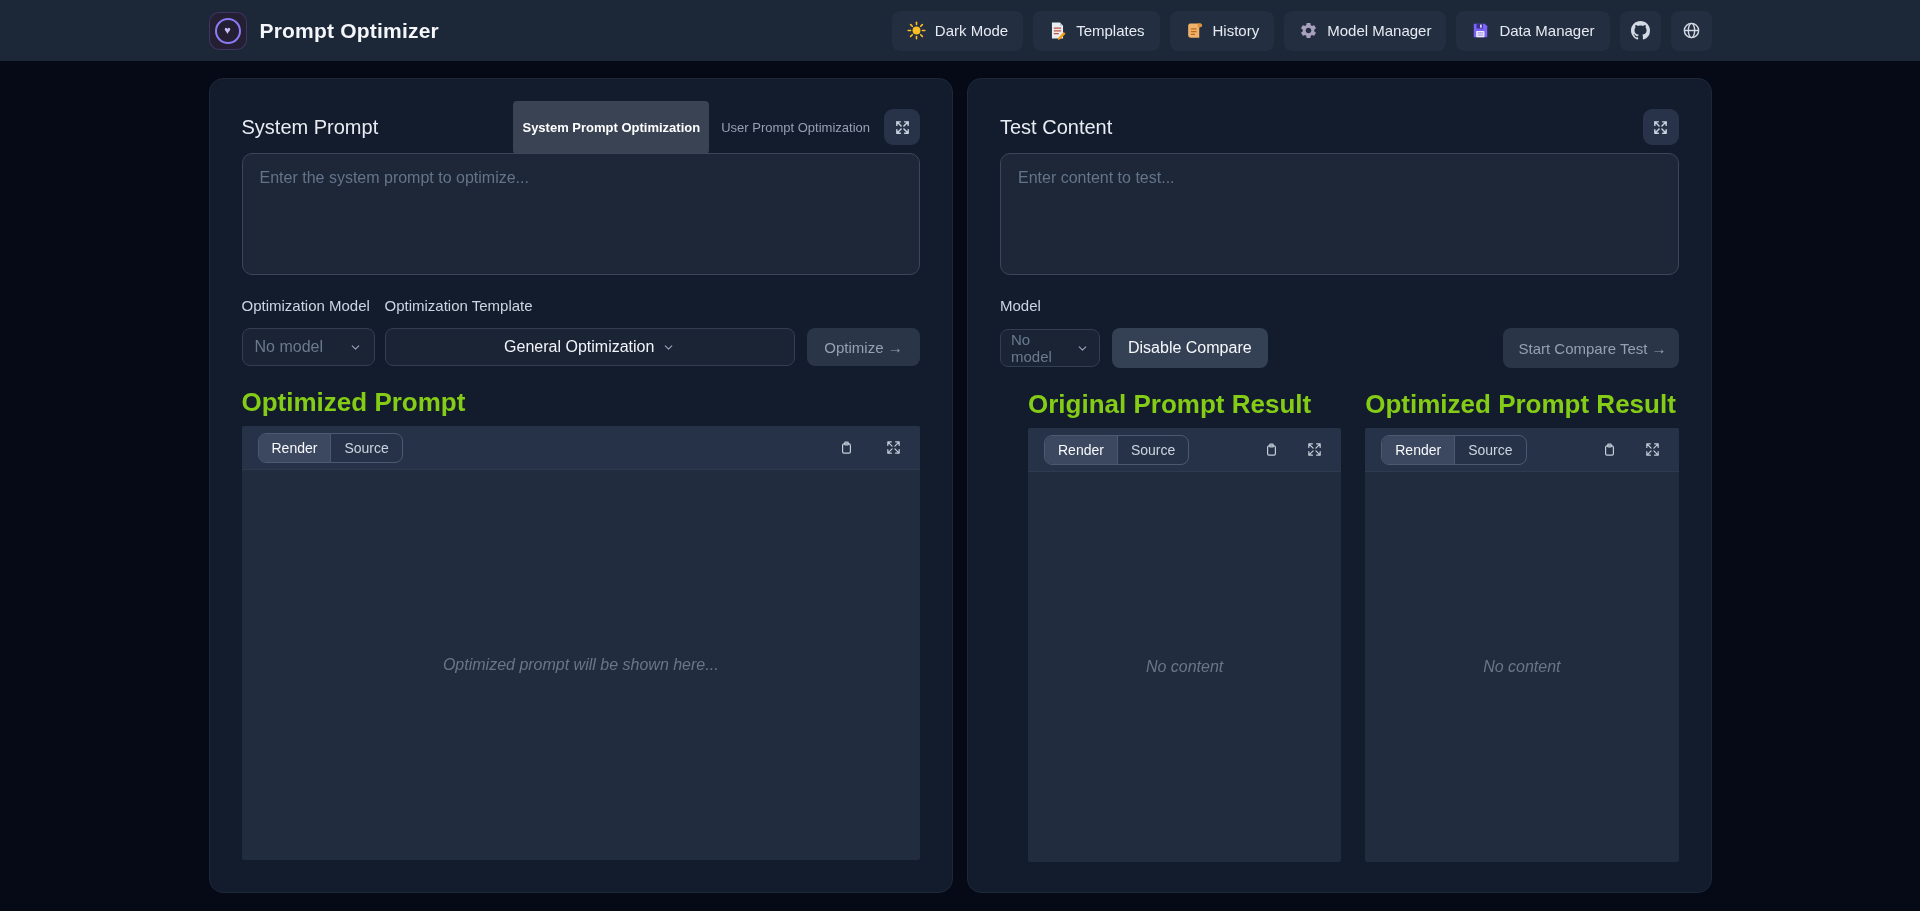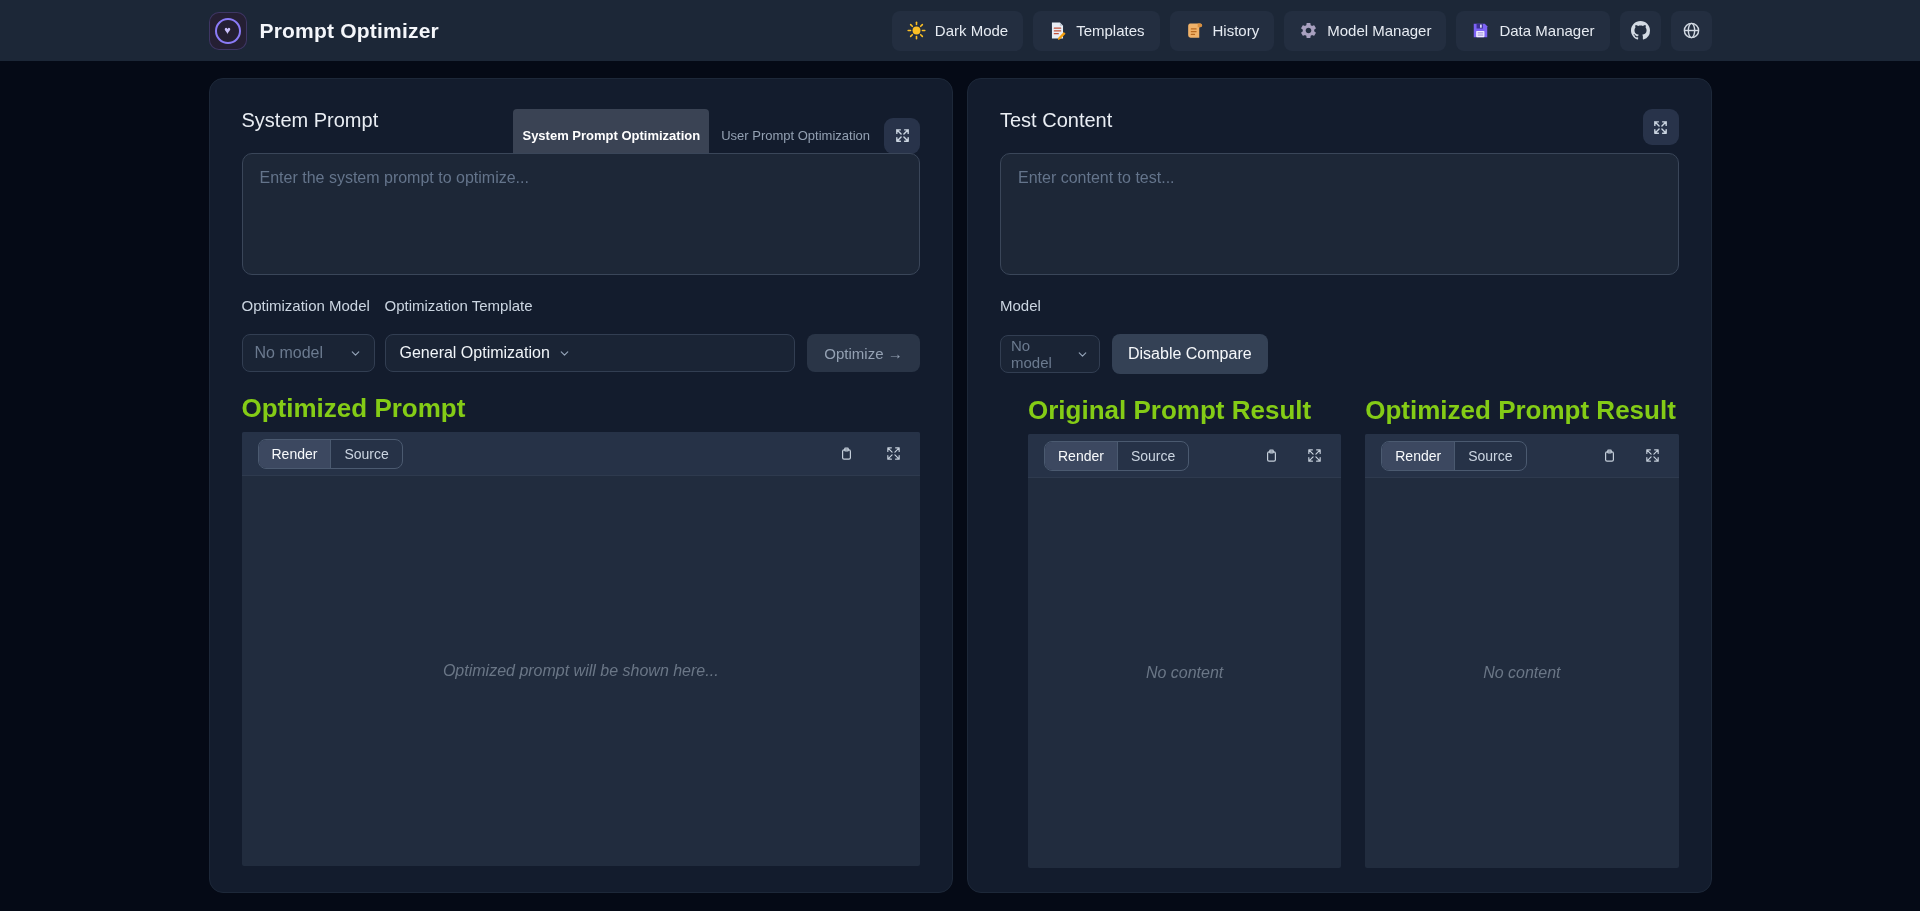--- a/index.html
+++ b/index.html
@@ -41,21 +41,21 @@
   
   .main { padding-top:17px; }
   .panels { display:flex; gap:14px; }
   .panel {
     flex:1; height:815px; background:#131c2d;
     border:1px solid #1d2839; border-radius:14px;
     padding:30px 32px 0 32px;
     display:flex; flex-direction:column;
   }
 
-  .panel-header { display:flex; align-items:flex-start; height:36px; }
+  .panel-header { display:flex; align-items:center; height:36px; }
   .panel-title { font-size:20px; color:#e9edf3; font-weight:normal; }
   .header-right { margin-left:auto; display:flex; align-items:center; gap:14px; }
 
   .mode-toggle { display:flex; align-items:center; gap:12px; }
   .mode-opt { font-size:13px; color:#93a0b2; cursor:pointer; white-space:nowrap; }
   .mode-opt.active {
     background:#3a4354; color:#ffffff; font-weight:bold;
     padding:19px 9px; border-radius:4px;
   }
 
@@ -73,21 +73,21 @@
     margin-top:8px; height:122px; width:100%;
     background:#1d2737; border:1px solid #3a4659; border-radius:10px;
     padding:15px 17px; font-size:16px; color:#e2e8f0;
     font-family:inherit; resize:none; outline:none;
   }
   textarea.prompt-box::placeholder { color:#64748b; }
 
   .labels-row { display:flex; margin-top:22px; }
   .field-label { font-size:15px; color:#cbd5e1; }
 
-  .controls-row { display:flex; align-items:center; gap:10px; margin-top:20px; }
+  .controls-row { display:flex; align-items:center; gap:10px; margin-top:14px; }
 
   .select {
     height:38px; background:#1a2435; border:1px solid #323e52; border-radius:8px;
     display:flex; align-items:center; padding:0 12px; cursor:pointer; gap:8px;
   }
   .select .sel-text { font-size:16px; }
   .select .placeholder { color:#6b7a8f; }
   .select .value { color:#f1f5f9; }
   .select svg { width:13px; height:13px; stroke:#94a3b8; fill:none; stroke-width:2.2; stroke-linecap:round; stroke-linejoin:round; flex:none; }
 
@@ -256,21 +256,21 @@
         <span class="field-label">Optimization Template</span>
       </div>
 
       <div class="controls-row">
         <div class="select" style="width:133px; justify-content:space-between;">
           <span class="sel-text placeholder">No model</span>
           <svg viewBox="0 0 24 24">
               <path d="M6 9l6 6 6-6"></path>
             </svg>
         </div>
-        <div class="select" style="flex:1; justify-content:flex-start; padding:0 14px;">
+        <div class="select" style="flex:1; justify-content:center; padding:0 14px;">
           <span class="sel-text value">General Optimization</span>
           <svg viewBox="0 0 24 24">
               <path d="M6 9l6 6 6-6"></path>
             </svg>
         </div>
         <button class="btn muted" style="width:113px; margin-left:2px;">Optimize →</button>
       </div>
 
       <h3 class="section-heading">Optimized Prompt</h3>
 
@@ -324,20 +324,21 @@
 
       <div class="controls-row" style="gap:12px;">
         <div class="select" style="width:100px; justify-content:space-between; padding:0 10px;">
           <span class="sel-text placeholder" style="font-size:15px;">No model</span>
           <svg viewBox="0 0 24 24">
               <path d="M6 9l6 6 6-6"></path>
             </svg>
         </div>
         <button class="btn solid">Disable Compare</button>
         <div class="spacer"></div>
+        <button class="btn muted" style="width:176px; height:40px;">Start Compare Test →</button>
       </div>
 
       <div class="results-row" style="flex:1; margin-top:0;">
 
         <div class="result-col">
           <h3 class="section-heading">Original Prompt Result</h3>
           <div class="output-box">
             <div class="output-toolbar" style="gap:22px; padding:0 16px;">
               <div class="seg-group">
                 <span class="seg active">Render</span>

